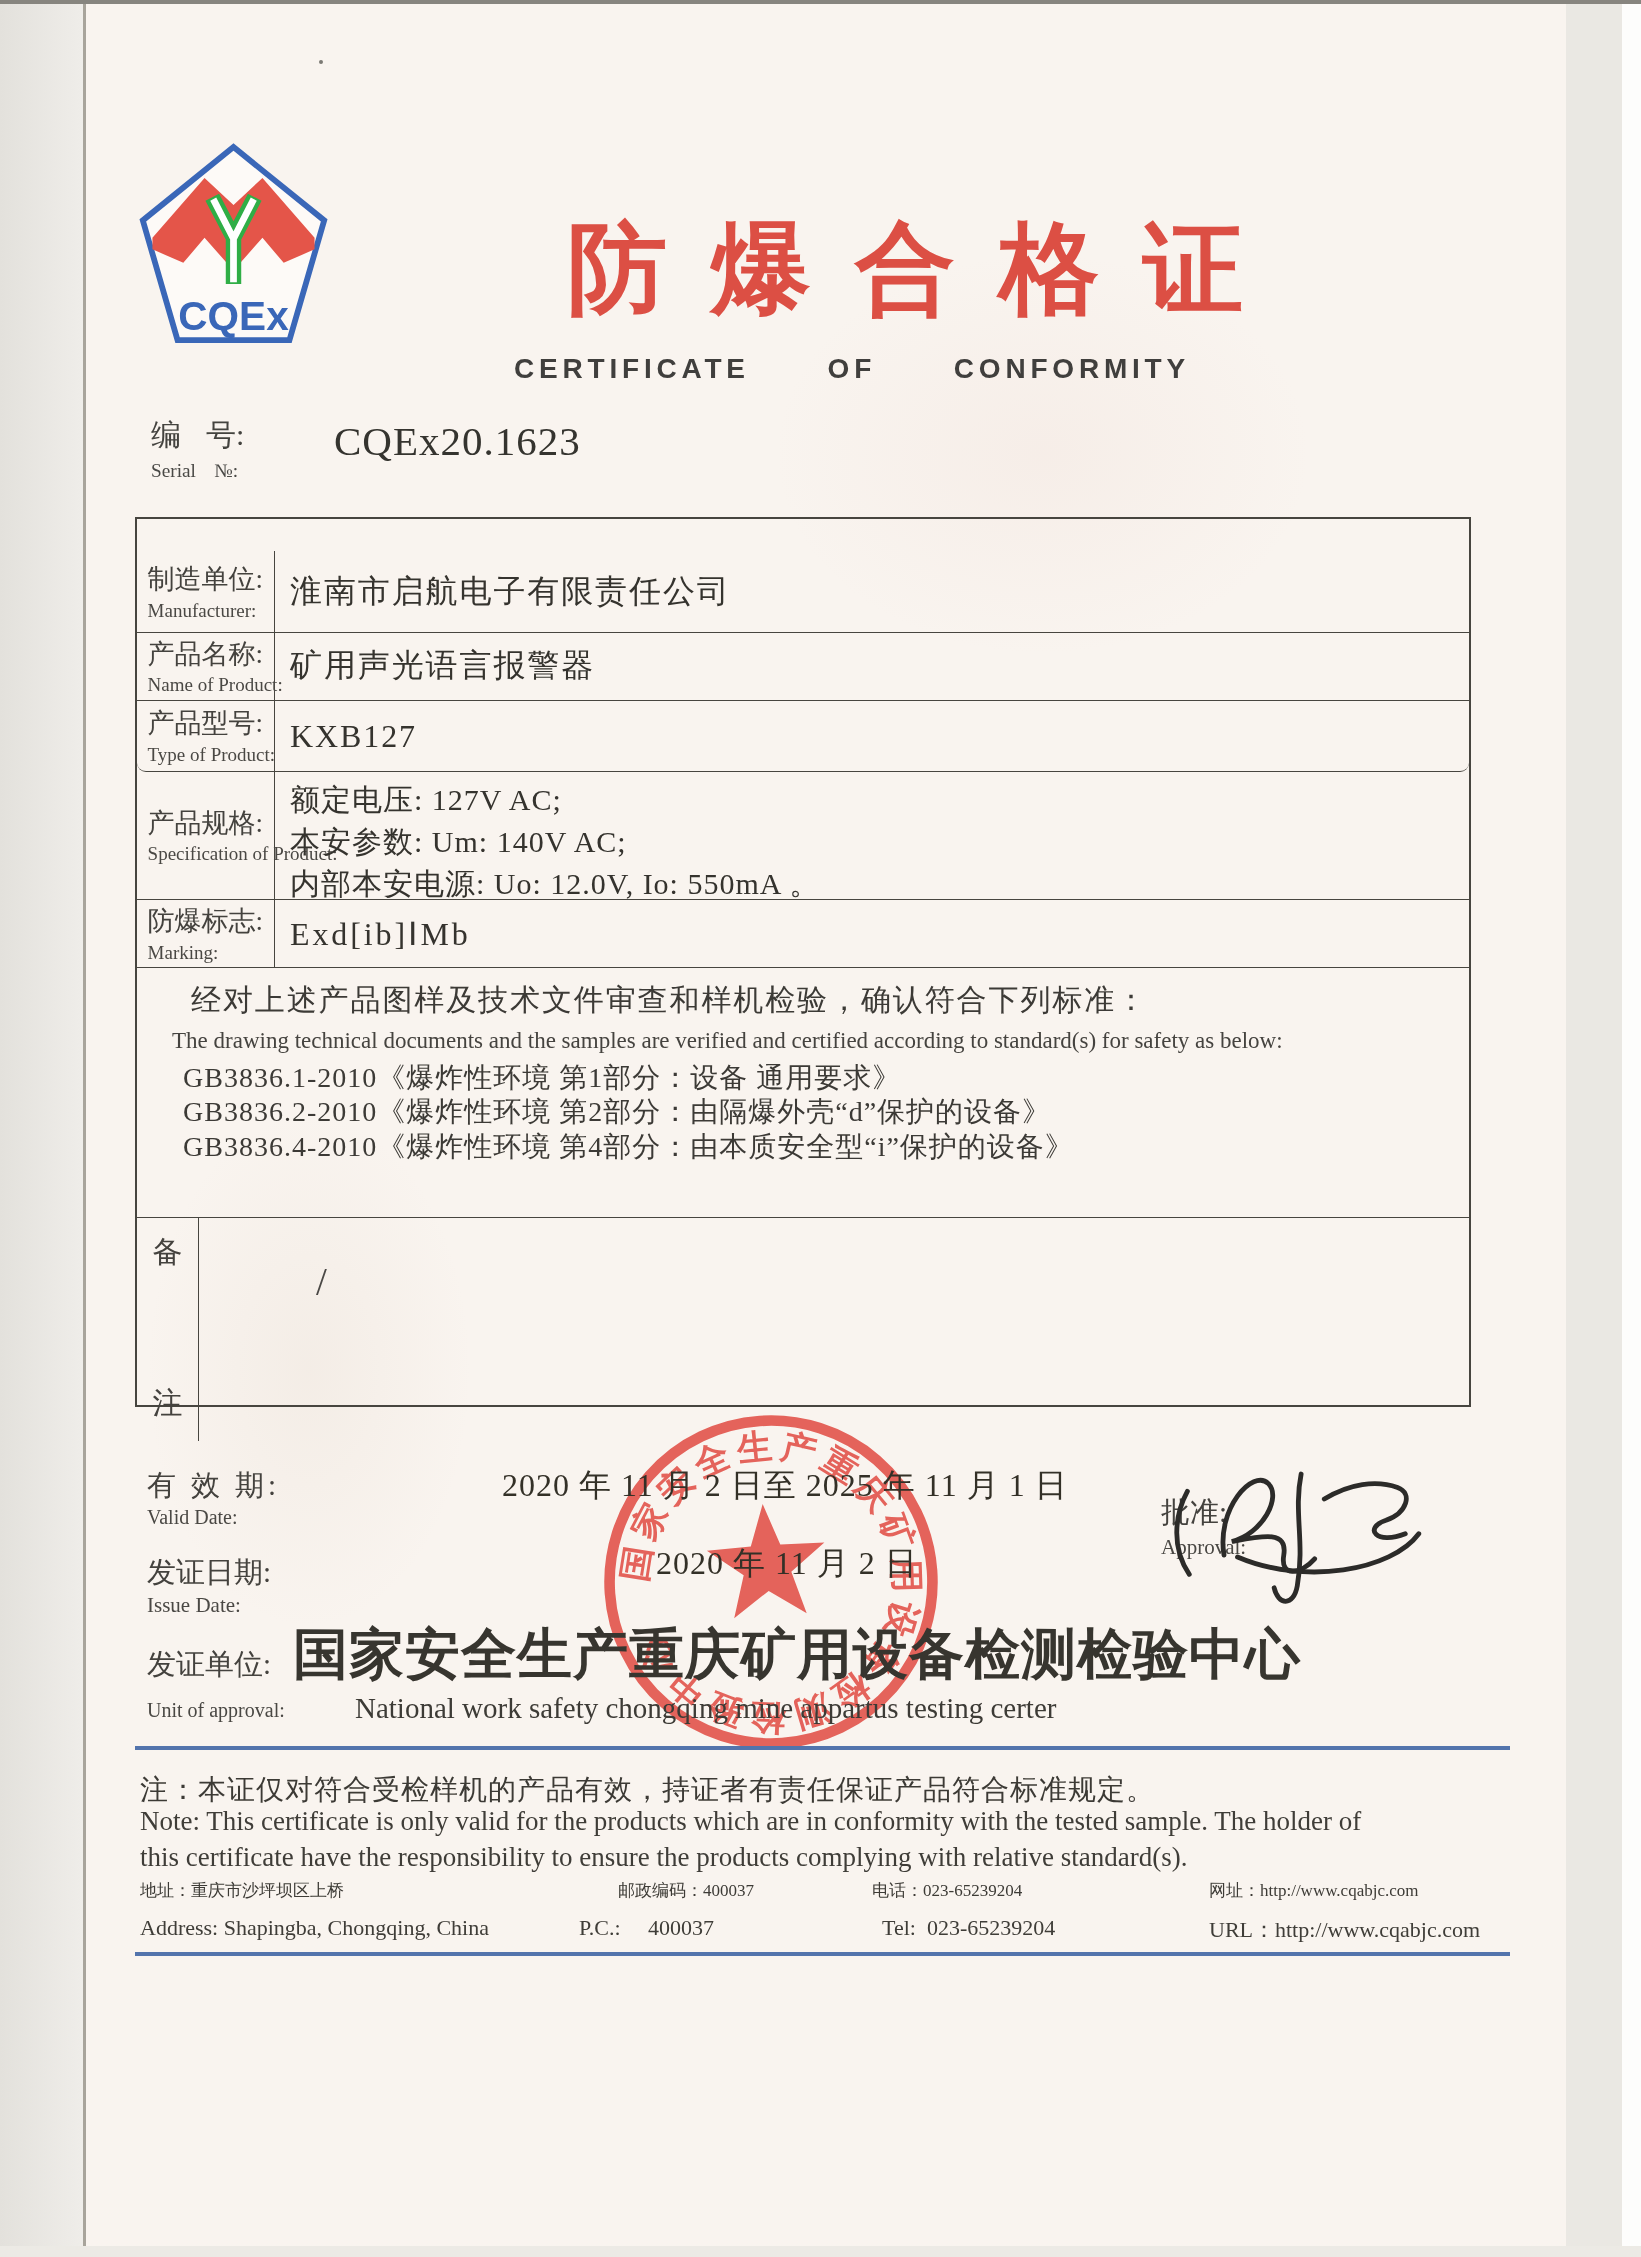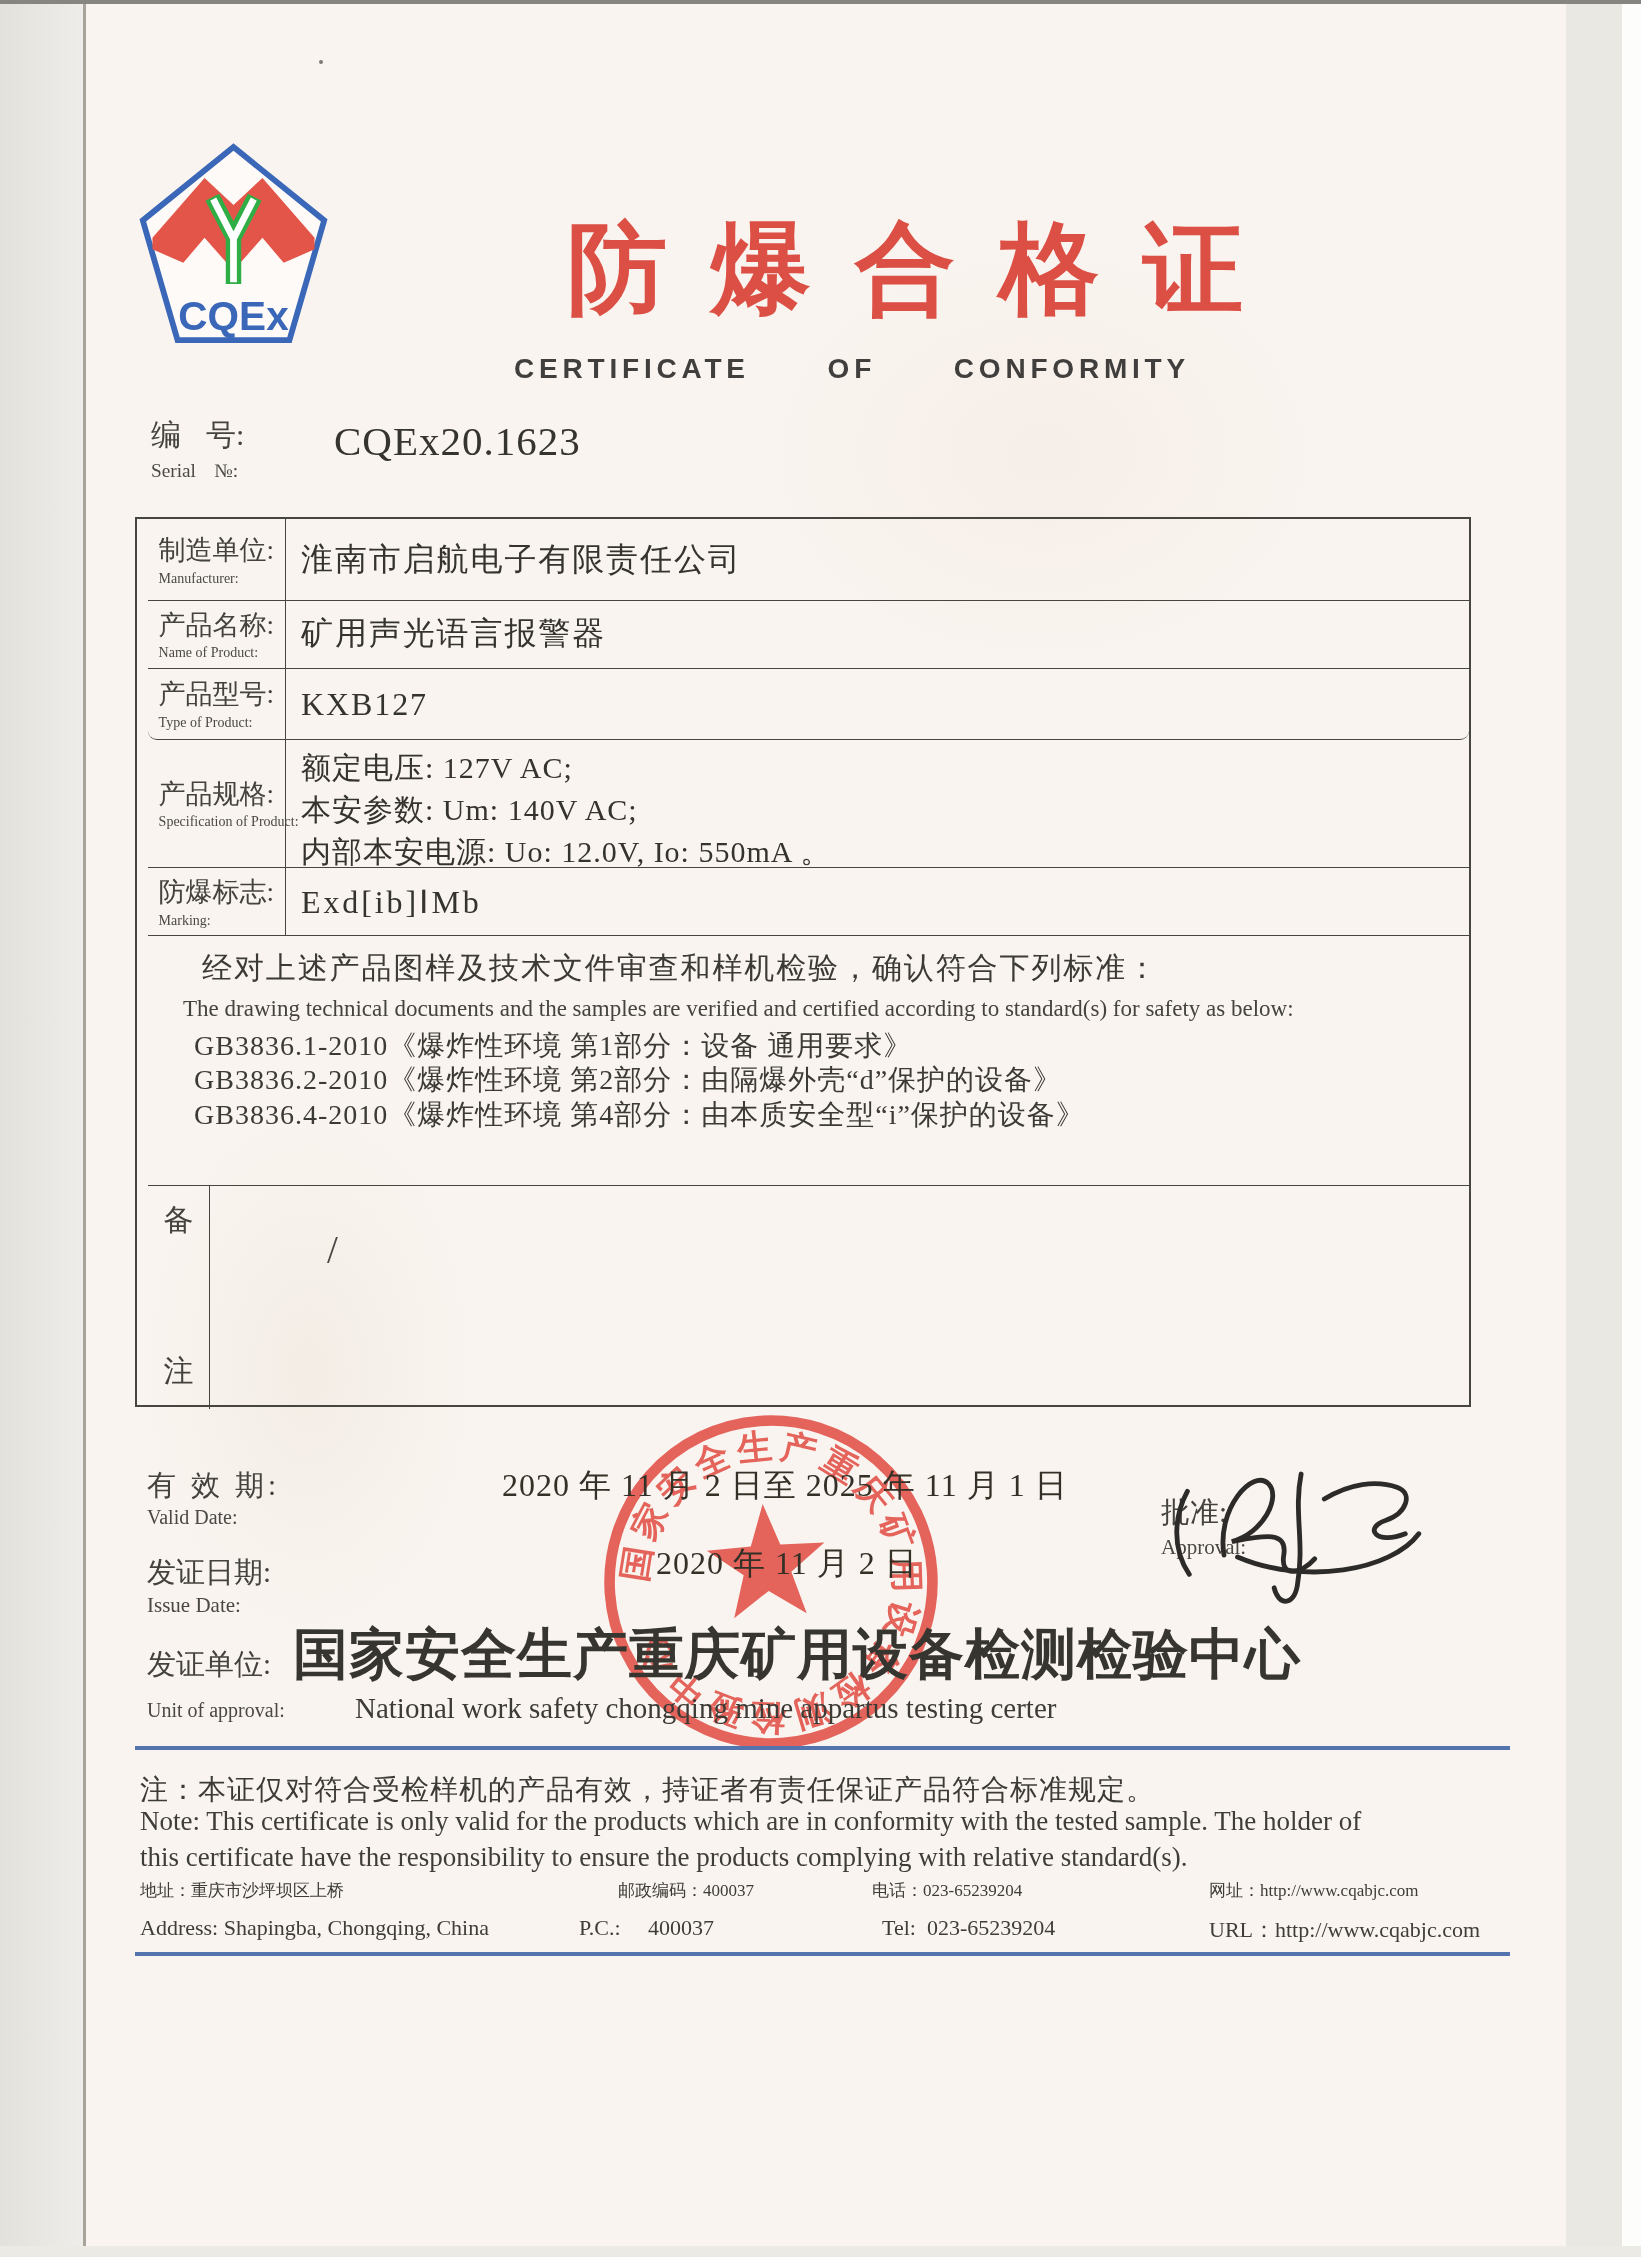--- a/index.html
+++ b/index.html
@@ -28,25 +28,25 @@
             font-weight:700;font-size:28px;letter-spacing:4.8px;color:#403f3d;z-index:4;}
 
   
   .serial-zh{position:absolute;left:151px;top:415px;font-size:30px;color:#44433f;word-spacing:17.4px;}
   .serial-en{position:absolute;left:151px;top:460px;font-size:19.3px;word-spacing:13.5px;color:#4a4946;}
   .serial-val{position:absolute;left:334px;top:417px;font-size:41px;color:#35342f;letter-spacing:1px;}
 
   
   .cert-table{position:absolute;left:135px;top:517px;width:1336px;height:890px;
               border:2.9px solid #47453f;box-sizing:border-box;z-index:2;}
-  .trow{position:absolute;left:11px;right:0;border-bottom:1.9px solid #47453f;}
+  .trow{position:absolute;left:0;right:0;border-bottom:1.9px solid #47453f;margin-top:32px;}
   .tlabel{position:absolute;left:0;top:0;bottom:0;width:126px;border-right:1.9px solid #47453f;
           display:flex;flex-direction:column;justify-content:center;gap:2.9px;padding-left:10.6px;box-sizing:content-box;}
   .lzh{font-size:27px;color:#44423e;white-space:nowrap;}
-  .len{font-size:14px;color:#4a4844;white-space:nowrap;}
+  .len{font-size:19px;color:#4a4844;white-space:nowrap;}
   .tval{position:absolute;left:153px;top:50%;transform:translateY(-50%);font-size:32px;color:#35332e;letter-spacing:1.9px;white-space:nowrap;}
   .tlines{position:absolute;left:153px;top:7.7px;font-size:30px;line-height:42px;color:#35332e;letter-spacing:1px;white-space:nowrap;}
   .std-zh{position:absolute;left:54px;top:13.5px;font-size:30px;color:#3c3a36;letter-spacing:1.9px;white-space:nowrap;}
   .std-en{position:absolute;left:35px;top:62px;font-size:23px;color:#45433f;white-space:nowrap;}
   .std-item{position:absolute;left:46px;font-size:28px;color:#3c3a36;letter-spacing:1px;white-space:nowrap;}
   .remark-label{position:absolute;left:0;top:0;bottom:0;width:62px;border-right:1.9px solid #47453f;
                 display:flex;flex-direction:column;justify-content:space-between;align-items:center;
                 padding:15.4px 0 17.4px 0;box-sizing:border-box;font-size:30px;color:#44423e;}
   .remark-val{position:absolute;left:179px;top:42px;font-size:39px;color:#4a4845;}
 

